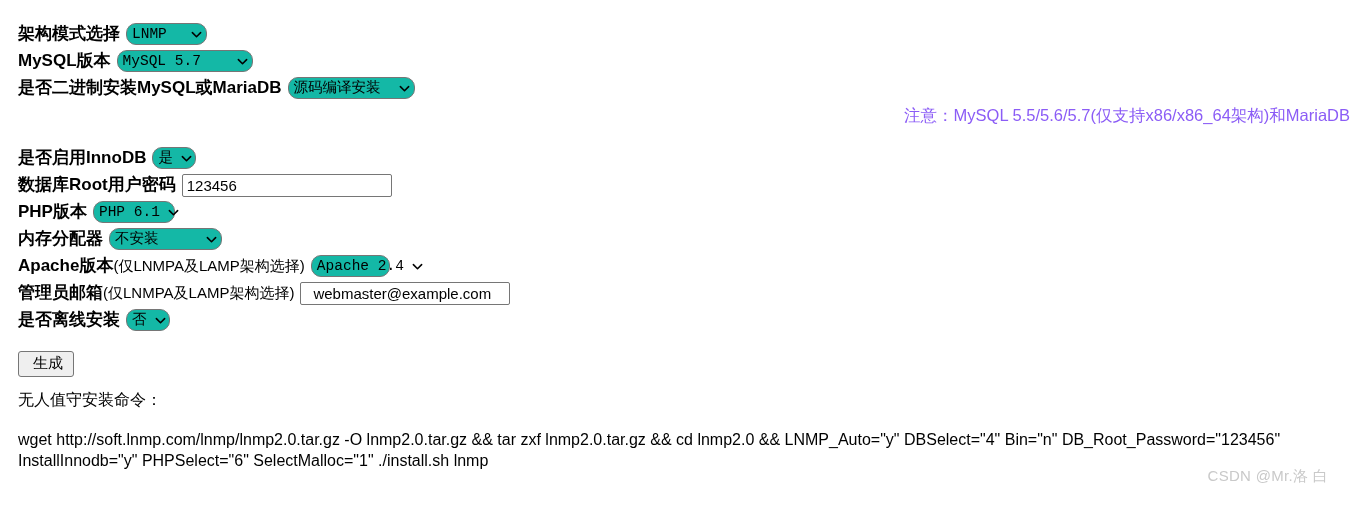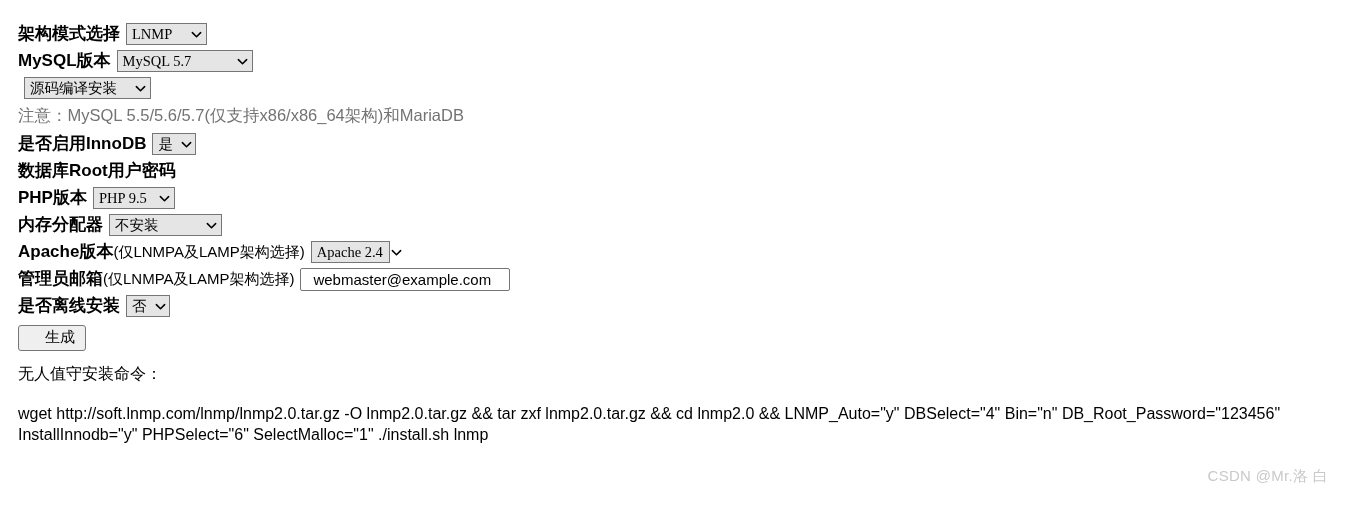--- a/index.html
+++ b/index.html
@@ -45,23 +45,23 @@
   
   .sel {
     display: inline-flex;
     align-items: center;
     justify-content: space-between;
     box-sizing: border-box;
     margin-left: 6px;
     height: 22px;
     padding: 0 4px 0 5px;
     border: 1px solid #767676;
-    border-radius: 0;
-    background: #e5e5e5;
-    font-family: Liberation Serif, serif;
+    border-radius: 10px;
+    background: #14b8a6;
+    font-family: Liberation Mono, monospace;
     font-size: 14.5px;
     color: #000;
     line-height: 20px;
   }
   .sel .sel-txt { padding-right: 8px; }
   .sel .chev {
     width: 11px;
     height: 11px;
     flex: 0 0 auto;
     display: inline-block;
@@ -90,36 +90,37 @@
     color: #000;
     padding: 1px 4px;
     outline: none;
   }
   .w-pass  { width: 210px; }
   .w-email { width: 210px; padding-left: 12px; }
 
   .btn {
     box-sizing: border-box;
     display: inline-block;
-    margin-top: 4px;
-    padding: 2px 10px 3px 26px;
+    margin-top: 16px;
+    padding: 2px 10px 3px 14px;
     border: 1px solid #767676;
     border-radius: 3px;
     background: #efefef;
     font-family: "Liberation Sans", "DejaVu Sans", sans-serif;
     font-size: 15px;
     color: #000;
     cursor: default;
   }
 
   .note {
     font-size: 16.5px;
     line-height: 22px;
-    color: #737373;
+    color: #8b5cf6;
     white-space: nowrap;
+    text-align: right;
   }
   .note-1 { margin-top: 4px; }
 
   .cmd-title {
     font-size: 16px;
     line-height: 22px;
     margin-top: 12px;
     color: #000;
   }
   .cmd-body {
@@ -164,52 +165,54 @@
       <span class="sel-txt">MySQL 5.7</span>
       <span class="chev">
         <svg width="11" height="11" viewBox="0 0 12 12">
             <path d="M1.5 4 L6 8.5 L10.5 4" fill="none" stroke="#000" stroke-width="1.7" stroke-linecap="round" stroke-linejoin="round"></path>
           </svg>
       </span>
     </span>
   </div>
 
   <div class="row">
+    <span class="lbl">是否二进制安装MySQL或MariaDB</span>
     <span class="sel w-bin">
       <span class="sel-txt">源码编译安装</span>
       <span class="chev">
         <svg width="11" height="11" viewBox="0 0 12 12">
             <path d="M1.5 4 L6 8.5 L10.5 4" fill="none" stroke="#000" stroke-width="1.7" stroke-linecap="round" stroke-linejoin="round"></path>
           </svg>
       </span>
     </span>
   </div>
 
   <div class="note note-1">注意：MySQL 5.5/5.6/5.7(仅支持x86/x86_64架构)和MariaDB</div>
 
-  <div class="row" style="margin-top:6px;">
+  <div class="row" style="margin-top:20px;">
     <span class="lbl">是否启用InnoDB</span>
     <span class="sel w-yes">
       <span class="sel-txt">是</span>
       <span class="chev">
         <svg width="11" height="11" viewBox="0 0 12 12">
             <path d="M1.5 4 L6 8.5 L10.5 4" fill="none" stroke="#000" stroke-width="1.7" stroke-linecap="round" stroke-linejoin="round"></path>
           </svg>
       </span>
     </span>
   </div>
 
   <div class="row">
     <span class="lbl">数据库Root用户密码</span>
+    <input class="txt w-pass" type="text" value="123456" style="">
   </div>
 
   <div class="row">
     <span class="lbl">PHP版本</span>
     <span class="sel w-php">
-      <span class="sel-txt">PHP 9.5</span>
+      <span class="sel-txt">PHP 6.1</span>
       <span class="chev">
         <svg width="11" height="11" viewBox="0 0 12 12">
             <path d="M1.5 4 L6 8.5 L10.5 4" fill="none" stroke="#000" stroke-width="1.7" stroke-linecap="round" stroke-linejoin="round"></path>
           </svg>
       </span>
     </span>
   </div>
 
   <div class="row">
     <span class="lbl">内存分配器</span>

